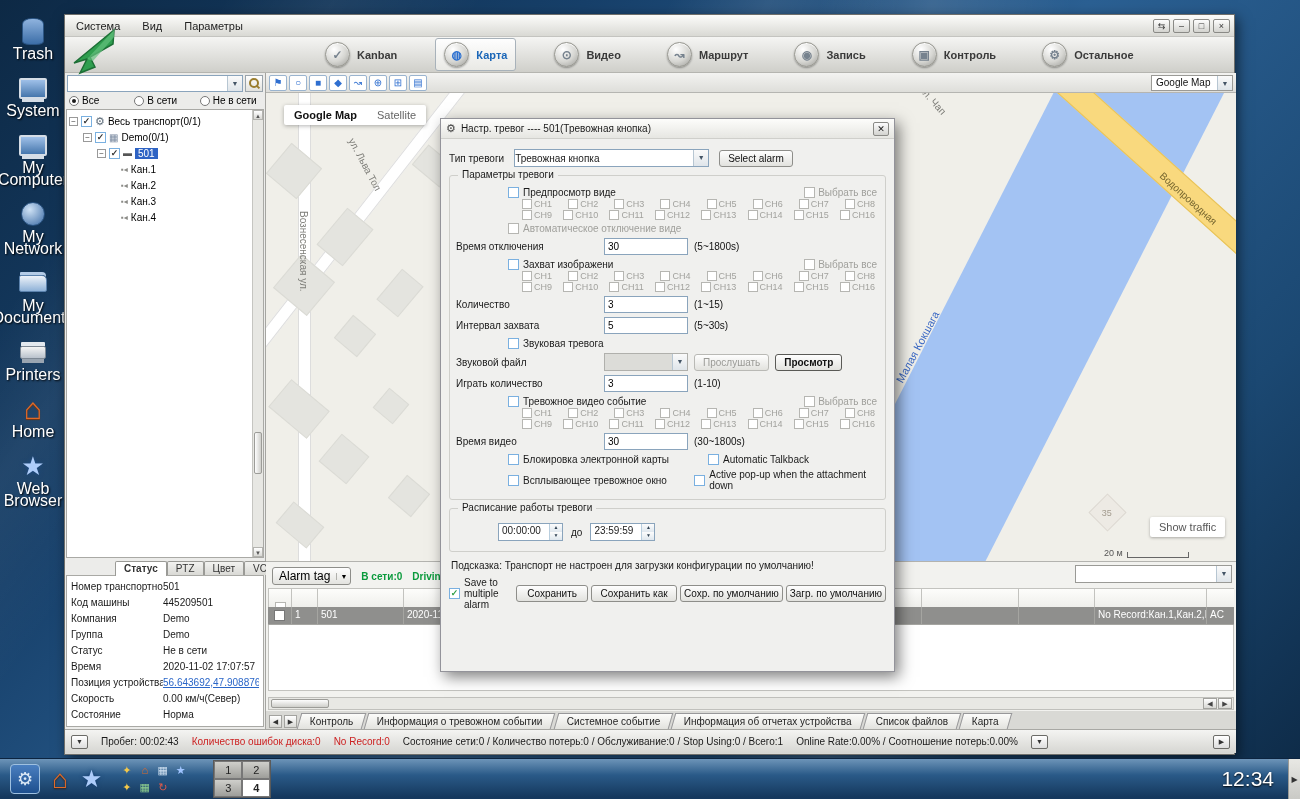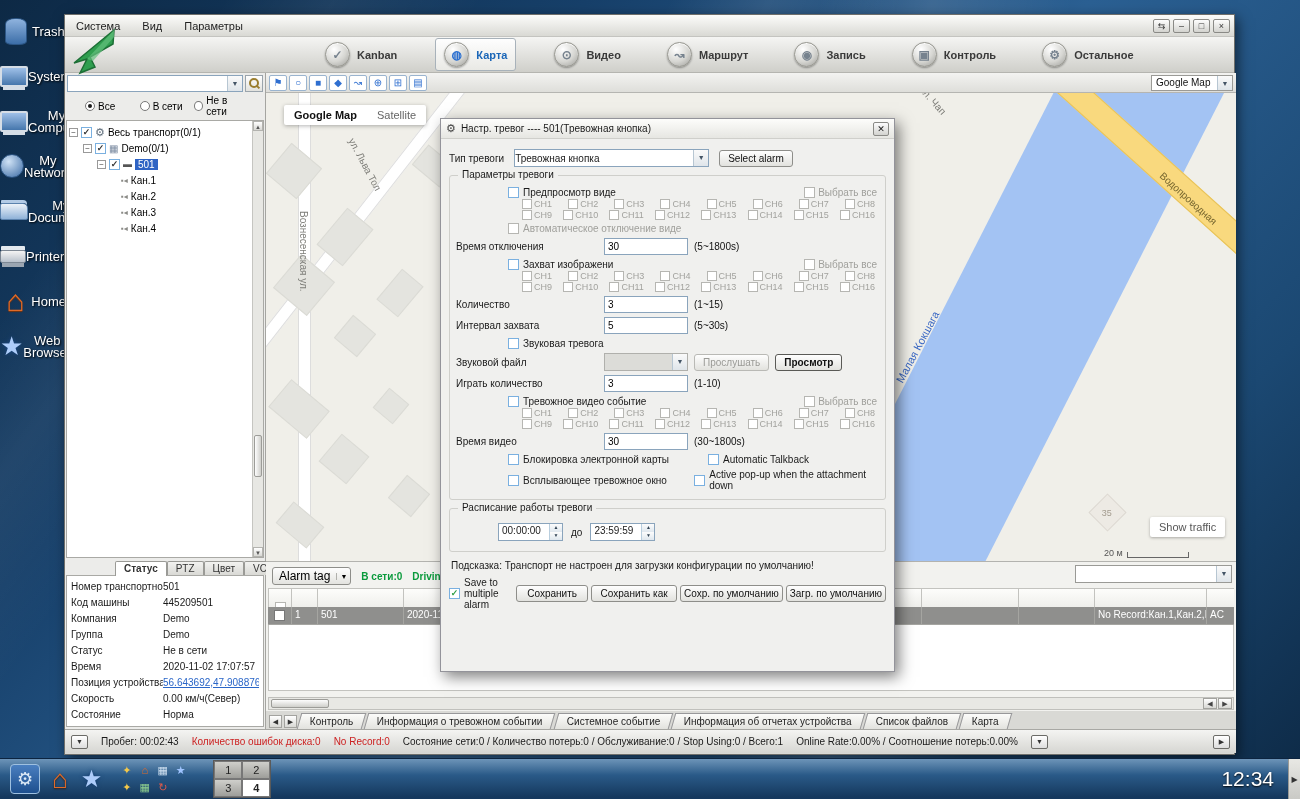--- a/index.html
+++ b/index.html
@@ -6,21 +6,21 @@
   body { font-family:"Liberation Sans",sans-serif; }
   #root{position:relative;width:1300px;height:799px;overflow:hidden;
     background:linear-gradient(135deg,#0d2945 0%,#17406a 28%,#2b6093 52%,#1b4872 78%,#0d2945 100%);
     font-family:"Liberation Sans",sans-serif;}
   #streaks{position:absolute;inset:0;
     background-image:linear-gradient(115deg,transparent 40%,rgba(255,255,255,.09) 46%,transparent 54%),
     linear-gradient(98deg,transparent 58%,rgba(255,255,255,.12) 66%,transparent 76%),
     linear-gradient(125deg,transparent 12%,rgba(255,255,255,.06) 18%,transparent 26%);}
   
   #dicons{position:absolute;left:0;top:16px;width:66px;display:flex;flex-direction:column;gap:13px;align-items:center;}
-  .dicon{width:66px;display:flex;align-items:center;color:#fff;font-size:13px;text-align:center;text-shadow:1px 1px 2px #000;cursor:default;line-height:12px;}
+  .dicon{width:66px;display:flex;flex-direction:column;align-items:center;color:#fff;font-size:16px;text-align:center;text-shadow:1px 1px 2px #000;cursor:default;line-height:12px;}
   .ico{width:32px;height:30px;display:flex;align-items:center;justify-content:center;margin-bottom:2px;}
   .ico-trash::before{content:"";width:20px;height:25px;background:linear-gradient(#8fb3de,#3c6ea8);border:1px solid #2c5685;border-radius:45% 45% 35% 35%/22% 22% 14% 14%;}
   .ico-monitor::before{content:"";width:24px;height:17px;border:2px solid #d5dde6;background:linear-gradient(#9fc0e8,#4576ac);border-radius:2px;box-shadow:0 6px 0 -3px #d5dde6;}
   .ico-globe::before{content:"";width:22px;height:22px;border-radius:50%;background:radial-gradient(circle at 35% 30%,#cfe2f5,#3b6ba5);border:1px solid #28517f;}
   .ico-folder::before{content:"";width:26px;height:15px;background:linear-gradient(#eef3f9,#8fb2d8);border:1px solid #5b82ad;border-radius:2px 5px 2px 2px;box-shadow:0 -4px 0 -1px #b3cbe6;}
   .ico-printer::before{content:"";width:24px;height:11px;background:linear-gradient(#f4f4f4,#b9c2cc);border:1px solid #7d8894;border-radius:2px;box-shadow:0 -5px 0 -1px #e3e9ef,0 6px 0 -2px #9aa5b1;}
   .ico-home{color:#e06a28;font-size:30px;text-shadow:0 1px 1px #7e3408;}
   .ico-home::before{content:"⌂";}
   .ico-star{color:#aecdfa;font-size:26px;text-shadow:0 0 4px #1d4a86;}
   .ico-star::before{content:"★";}
@@ -39,21 +39,21 @@
   
   #sidepanel{position:absolute;left:0;top:58px;width:201px;height:656px;background:#ececea;border-right:1px solid #a5a5a1;display:flex;flex-direction:column;font-size:10px;}
   #searchrow{display:flex;align-items:center;gap:2px;padding:2px 2px 1px;}
   #searchcombo{flex:1;display:flex;height:17px;border:1px solid #8aa4bc;background:#fff;}
   #searchcombo input{flex:1;border:none;outline:none;font-size:10px;padding:0 3px;font-family:inherit;}
   .combo-arr{width:15px;background:linear-gradient(#fafafa,#dfe5ea);border-left:1px solid #b7c6d2;font-size:7px;line-height:15px;text-align:center;color:#456;}
   #magbtn{width:18px;height:17px;border:1px solid #9aa4ac;background:linear-gradient(#fff,#e2e2de);display:flex;align-items:center;justify-content:center;}
   .mag{position:relative;width:11px;height:11px;}
   .mag::before{content:"";position:absolute;left:0;top:0;width:6px;height:6px;border:2px solid #9a7d2e;border-radius:50%;}
   .mag::after{content:"";position:absolute;left:7px;top:8px;width:4px;height:2px;background:#9a7d2e;transform:rotate(45deg);}
-  #radiorow{display:flex;align-items:center;padding:2px 20px 3px;gap:4px;justify-content:center;}
+  #radiorow{display:flex;align-items:center;padding:2px 4px 3px;gap:4px;justify-content:center;}
   .radio-item{display:flex;align-items:center;gap:3px;flex:1;}
   .rad{width:10px;height:10px;border:1px solid #777;border-radius:50%;background:#fff;position:relative;display:inline-block;}
   .rad.on::after{content:"";position:absolute;left:2px;top:2px;width:4px;height:4px;border-radius:50%;background:#1a1a1a;}
   #treebox{flex:1;background:#fff;border:1px solid #a9a9a5;margin:0 1px;position:relative;overflow:hidden;padding:3px 2px;}
   .trow{display:flex;align-items:center;gap:3px;height:16px;white-space:nowrap;}
   .expander{width:9px;height:9px;border:1px solid #999;background:#fff;font-size:8px;line-height:7px;text-align:center;color:#444;}
   .cb{display:inline-block;width:11px;height:11px;background:#fff;border:1px solid #7ab0e0;flex:none;}
   .cb.dis{border-color:#b6b6b2;}
   .cb.on::after{content:"✓";display:block;font-size:9px;line-height:9px;text-align:center;color:#2f9e44;font-weight:bold;}
   .cb.on.k::after{color:#333;}

